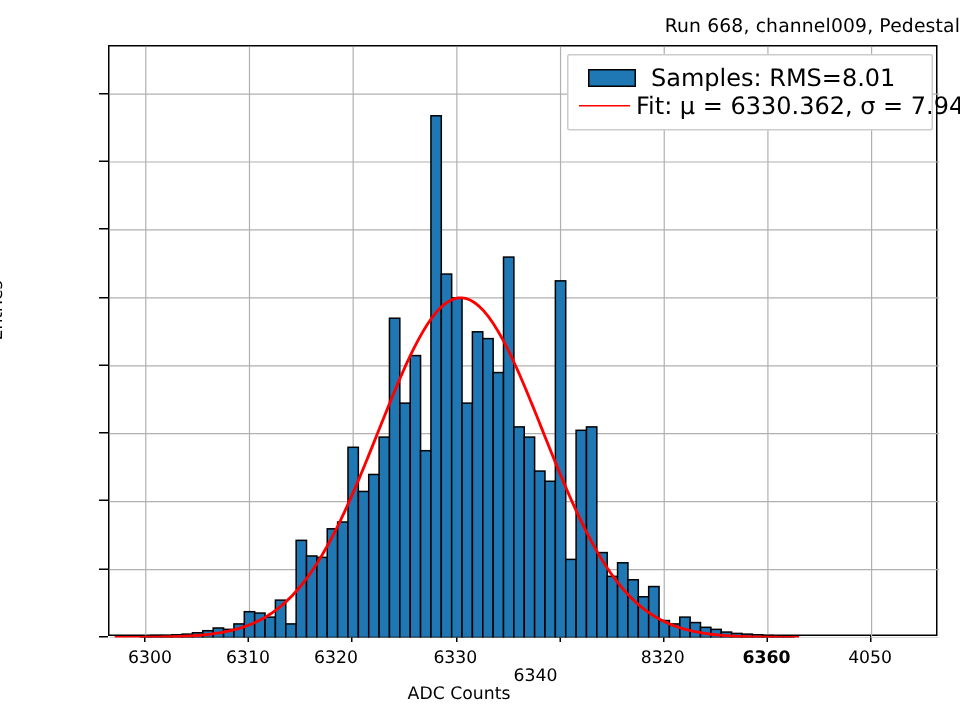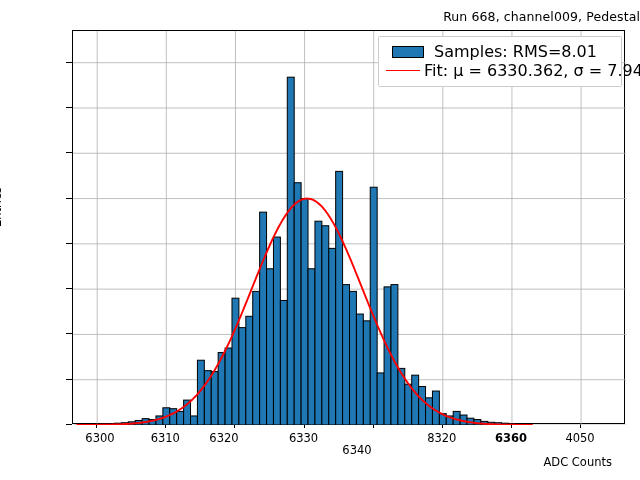--- a/index.html
+++ b/index.html
@@ -61,21 +61,21 @@
     color: #000000;
     transform: rotate(-90deg);
     transform-origin: left top;
     white-space: nowrap;
   }
   #xlabel {
     position: absolute;
     left: 0;
     top: 455px;
     width: 612px;
-    text-align: right;
+    text-align: center;
     font-size: 11.5px;
     color: #000000;
   }
   #legend-box {
     position: absolute;
     left: 378px;
     top: 36px;
     width: 244px;
     box-sizing: border-box;
     border: 0.9px solid #cccccc;

